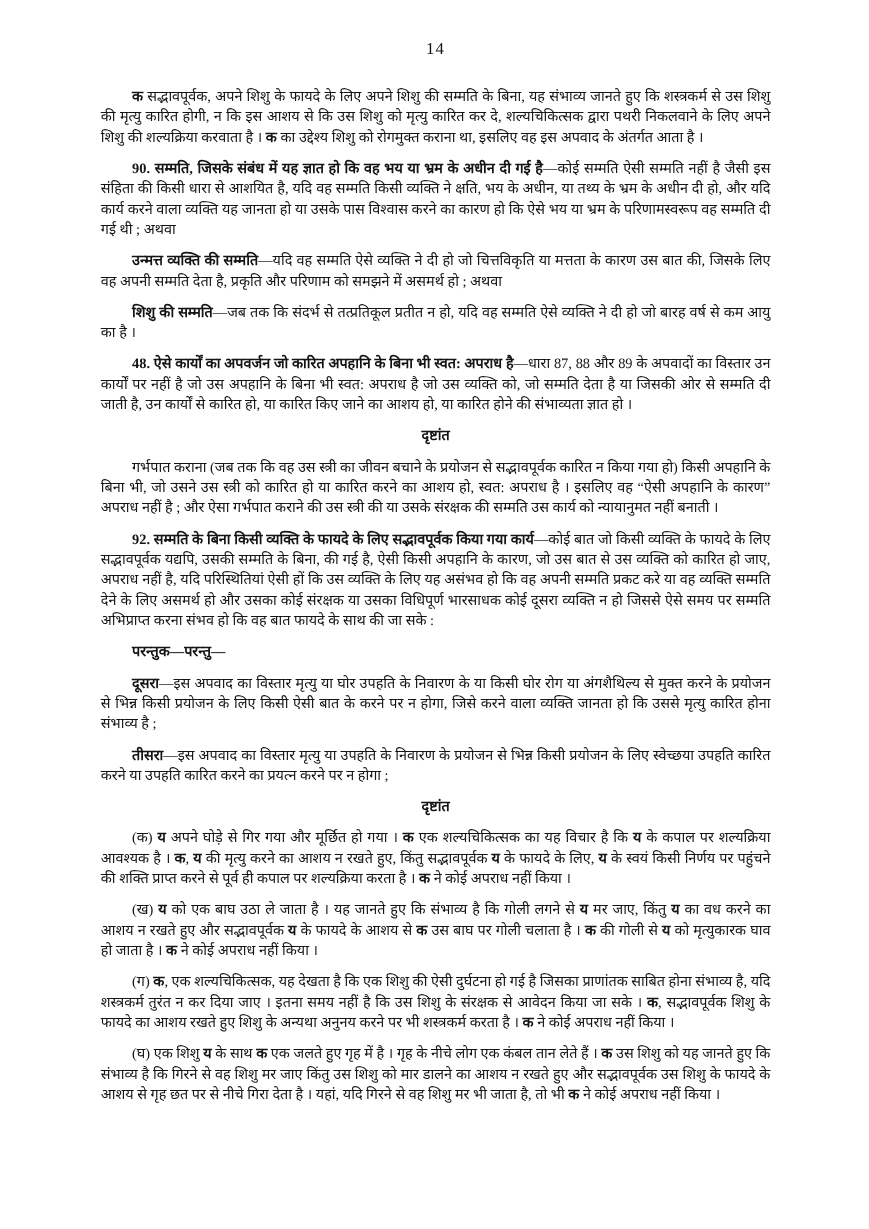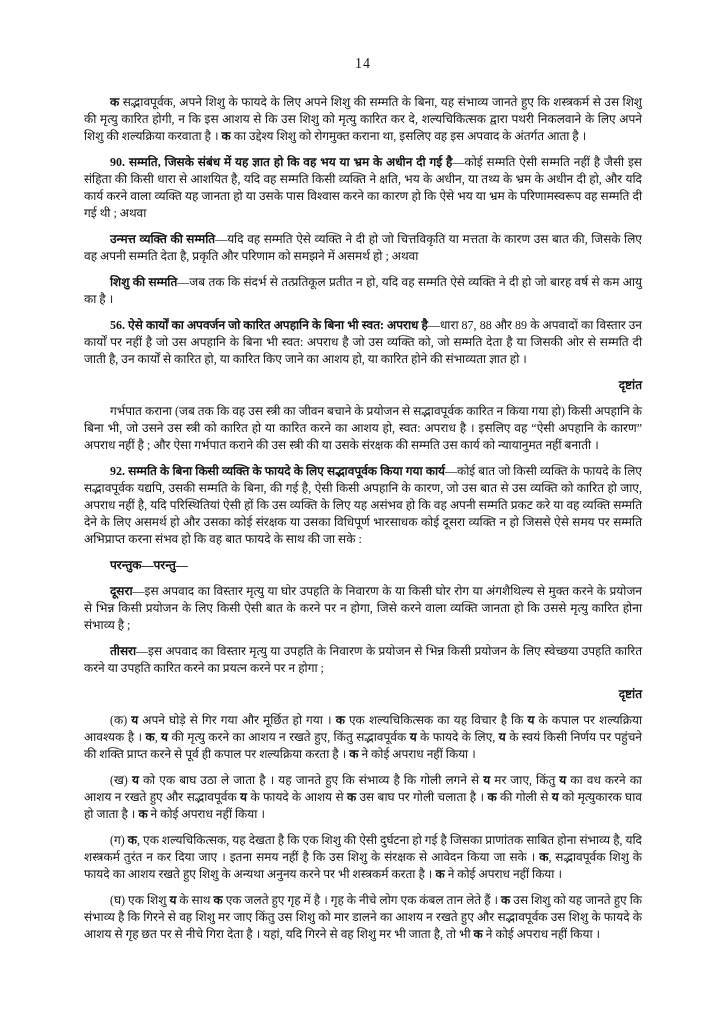--- a/index.html
+++ b/index.html
@@ -6,61 +6,61 @@
     margin: 0;
     padding: 0;
     background: #ffffff;
   }
   .page {
     position: relative;
     box-sizing: border-box;
     width: 724px;
     height: 1024px;
     background: #ffffff;
-    padding: 56px 82px 40px 84px;
+    padding: 34px 82px 40px 84px;
     font-family: "Liberation Serif", "DejaVu Serif", serif;
     color: #141414;
     font-size: 12px;
     line-height: 17px;
     overflow: hidden;
   }
   .page-number {
     text-align: center;
     font-size: 14px;
     line-height: 16px;
     margin: 0 0 22px 0;
     letter-spacing: 1px;
   }
   .doc-body .para {
     margin: 0 0 9px 0;
     text-indent: 26px;
     text-align: justify;
     font-family: Liberation Serif, serif;
   }
   .doc-body .center-head {
-    text-align: right;
+    text-align: center;
     font-weight: bold;
     margin: 4px 0 9px 0;
     text-indent: 0;
   }
   .bold {
     font-weight: bold;
   }
 </style>
 </head>
 <body>
 
 <div class="page">
   <div class="page-number">14</div>
   <div class="doc-body">
       <p class="para"><span class="bold">क</span><span> सद्भावपूर्वक, अपने शिशु के फायदे के लिए अपने शिशु की सम्मति के बिना, यह संभाव्य जानते हुए कि शस्त्रकर्म से उस शिशु की मृत्यु कारित होगी, न कि इस आशय से कि उस शिशु को मृत्यु कारित कर दे, शल्यचिकित्सक द्वारा पथरी निकलवाने के लिए अपने शिशु की शल्यक्रिया करवाता है । </span><span class="bold">क</span><span> का उद्देश्य शिशु को रोगमुक्त कराना था, इसलिए वह इस अपवाद के अंतर्गत आता है ।</span></p>
       <p class="para"><span class="bold">90. सम्मति, जिसके संबंध में यह ज्ञात हो कि वह भय या भ्रम के अधीन दी गई है</span><span>—कोई सम्मति ऐसी सम्मति नहीं है जैसी इस संहिता की किसी धारा से आशयित है, यदि वह सम्मति किसी व्यक्ति ने क्षति, भय के अधीन, या तथ्य के भ्रम के अधीन दी हो, और यदि कार्य करने वाला व्यक्ति यह जानता हो या उसके पास विश्वास करने का कारण हो कि ऐसे भय या भ्रम के परिणामस्वरूप वह सम्मति दी गई थी ; अथवा</span></p>
       <p class="para"><span class="bold">उन्मत्त व्यक्ति की सम्मति</span><span>—यदि वह सम्मति ऐसे व्यक्ति ने दी हो जो चित्तविकृति या मत्तता के कारण उस बात की, जिसके लिए वह अपनी सम्मति देता है, प्रकृति और परिणाम को समझने में असमर्थ हो ; अथवा</span></p>
       <p class="para"><span class="bold">शिशु की सम्मति</span><span>—जब तक कि संदर्भ से तत्प्रतिकूल प्रतीत न हो, यदि वह सम्मति ऐसे व्यक्ति ने दी हो जो बारह वर्ष से कम आयु का है ।</span></p>
-      <p class="para"><span class="bold">56. ऐसे कार्यों का अपवर्जन जो कारित अपहानि के बिना भी स्वत: अपराध है</span><span>—धारा 87, 88 और 89 के अपवादों का विस्तार उन कार्यों पर नहीं है जो उस अपहानि के बिना भी स्वत: अपराध है जो उस व्यक्ति को, जो सम्मति देता है या जिसकी ओर से सम्मति दी जाती है, उन कार्यों से कारित हो, या कारित किए जाने का आशय हो, या कारित होने की संभाव्यता ज्ञात हो ।</span></p>
+      <p class="para"><span class="bold">48. ऐसे कार्यों का अपवर्जन जो कारित अपहानि के बिना भी स्वत: अपराध है</span><span>—धारा 87, 88 और 89 के अपवादों का विस्तार उन कार्यों पर नहीं है जो उस अपहानि के बिना भी स्वत: अपराध है जो उस व्यक्ति को, जो सम्मति देता है या जिसकी ओर से सम्मति दी जाती है, उन कार्यों से कारित हो, या कारित किए जाने का आशय हो, या कारित होने की संभाव्यता ज्ञात हो ।</span></p>
       <p class="center-head"><span class="bold">दृष्टांत</span></p>
       <p class="para"><span>गर्भपात कराना (जब तक कि वह उस स्त्री का जीवन बचाने के प्रयोजन से सद्भावपूर्वक कारित न किया गया हो) किसी अपहानि के बिना भी, जो उसने उस स्त्री को कारित हो या कारित करने का आशय हो, स्वत: अपराध है । इसलिए वह “ऐसी अपहानि के कारण” अपराध नहीं  है ; और ऐसा गर्भपात कराने की उस स्त्री की या उसके संरक्षक की सम्मति उस कार्य को न्यायानुमत नहीं बनाती ।</span></p>
       <p class="para"><span class="bold">92. सम्मति के बिना किसी व्यक्ति के फायदे के लिए सद्भावपूर्वक किया गया कार्य</span><span>—कोई बात जो किसी व्यक्ति के फायदे के लिए सद्भावपूर्वक यद्यपि, उसकी सम्मति के बिना, की गई है, ऐसी किसी अपहानि के कारण, जो उस बात से उस व्यक्ति को कारित हो जाए, अपराध नहीं है, यदि परिस्थितियां ऐसी हों कि  उस व्यक्ति के लिए यह असंभव हो कि वह अपनी सम्मति प्रकट करे या वह व्यक्ति सम्मति देने के लिए असमर्थ हो और उसका कोई संरक्षक या उसका विधिपूर्ण भारसाधक कोई दूसरा व्यक्ति न हो  जिससे  ऐसे समय पर सम्मति अभिप्राप्त करना संभव हो कि वह बात फायदे के साथ की जा सके :</span></p>
       <p class="para"><span class="bold">परन्तुक—परन्तु—</span></p>
       <p class="para"><span class="bold">दूसरा</span><span>—इस अपवाद का विस्तार मृत्यु या घोर उपहति के निवारण के या किसी घोर रोग या अंगशैथिल्य से मुक्त करने के प्रयोजन से भिन्न किसी प्रयोजन के लिए किसी ऐसी  बात के करने पर न होगा, जिसे करने वाला व्यक्ति जानता हो कि उससे मृत्यु कारित होना संभाव्य है ;</span></p>
       <p class="para"><span class="bold">तीसरा</span><span>—इस अपवाद का विस्तार मृत्यु या उपहति के निवारण के प्रयोजन से भिन्न किसी प्रयोजन के लिए स्वेच्छया उपहति कारित करने या उपहति कारित करने का प्रयत्न करने पर न होगा ;</span></p>
       <p class="center-head"><span class="bold">दृष्टांत</span></p>
       <p class="para"><span>(क) </span><span class="bold">य</span><span> अपने घोड़े से गिर गया और मूर्छित हो गया । </span><span class="bold">क</span><span> एक शल्यचिकित्सक का यह विचार है कि </span><span class="bold">य</span><span> के कपाल पर शल्यक्रिया आवश्यक है । </span><span class="bold">क</span><span>, </span><span class="bold">य</span><span> की मृत्यु करने का आशय न रखते हुए, किंतु सद्भावपूर्वक </span><span class="bold">य</span><span> के फायदे के लिए, </span><span class="bold">य</span><span> के स्वयं किसी निर्णय पर पहुंचने की शक्ति प्राप्त करने से पूर्व ही कपाल पर शल्यक्रिया करता है । </span><span class="bold">क</span><span> ने कोई अपराध नहीं किया ।</span></p>
       <p class="para"><span>(ख) </span><span class="bold">य</span><span> को एक बाघ उठा ले जाता है । यह जानते हुए कि संभाव्य है कि गोली लगने से </span><span class="bold">य</span><span> मर जाए, किंतु </span><span class="bold">य</span><span> का वध करने का आशय न रखते हुए और सद्भावपूर्वक </span><span class="bold">य</span><span> के फायदे के आशय से </span><span class="bold">क</span><span> उस बाघ पर गोली चलाता है । </span><span class="bold">क</span><span> की गोली से </span><span class="bold">य</span><span> को मृत्युकारक घाव हो जाता है । </span><span class="bold">क</span><span> ने कोई अपराध नहीं किया ।</span></p>
       <p class="para"><span>(ग) </span><span class="bold">क</span><span>, एक शल्यचिकित्सक, यह देखता है कि एक शिशु की ऐसी दुर्घटना हो गई है जिसका प्राणांतक साबित होना संभाव्य है, यदि शस्त्रकर्म तुरंत न कर दिया जाए । इतना समय नहीं है कि उस शिशु के संरक्षक से आवेदन किया जा सके । </span><span class="bold">क</span><span>, सद्भावपूर्वक शिशु के फायदे का आशय रखते हुए शिशु के अन्यथा अनुनय करने पर भी शस्त्रकर्म करता है । </span><span class="bold">क</span><span> ने कोई अपराध नहीं किया ।</span></p>

